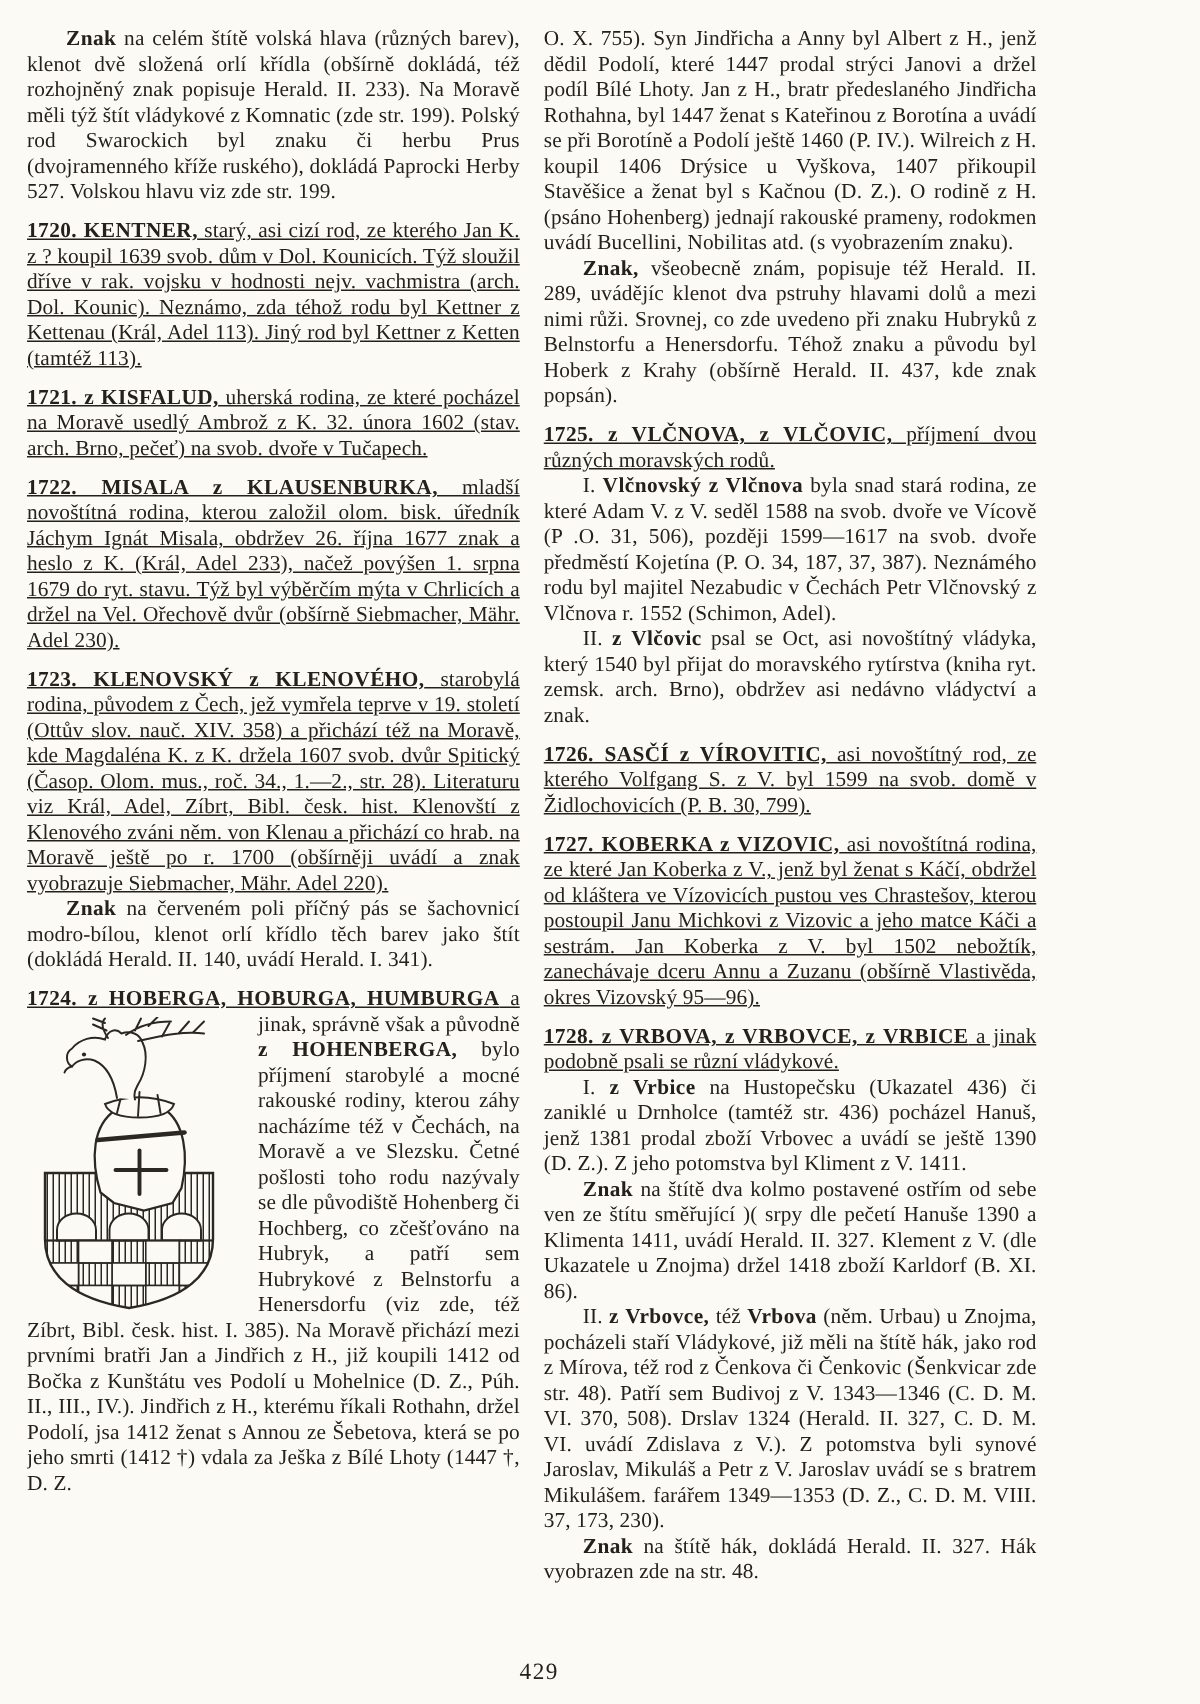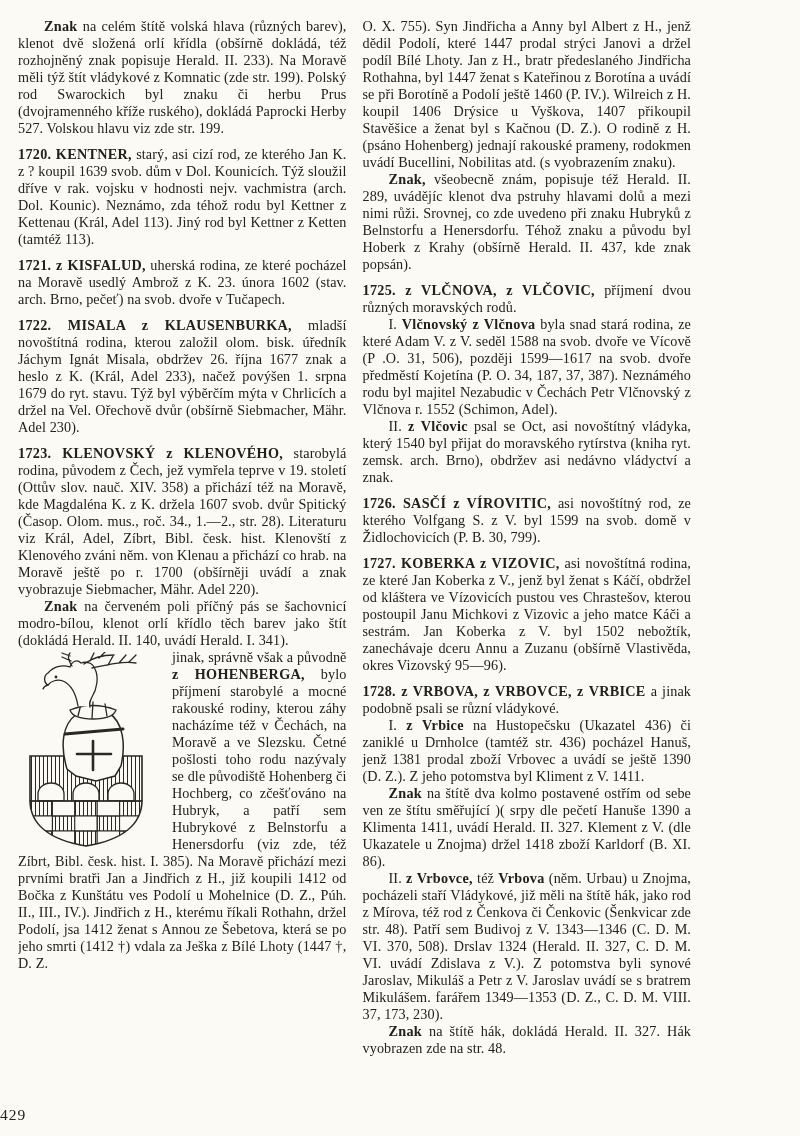--- a/index.html
+++ b/index.html
@@ -24,55 +24,56 @@
   }
   .col{
     flex:1 1 0;
     text-align:justify;
     font-size:14.2px;
     line-height:17px;
     letter-spacing:.1px;
   }
   p.para{margin:0;}
   p.indent{text-indent:26px;}
-  p.entry{margin-top:9px;}
+  p.entry{margin-top:9px;text-decoration:underline;}
   b.lead{font-weight:700;letter-spacing:.3px;}
   p.stretch{text-align-last:justify;}
   .wrapblock{overflow:visible;}
   .coa{
     float:left;
     width:120px;height:196px;
     margin:3px 26px 2px 8px;
   }
   .page-number{
     position:absolute;
     left:0;right:0;bottom:12px;
-    text-align:left;
+    text-align:center;
     font-size:15.5px;
     letter-spacing:1px;
   }
 </style>
 </head>
 <body>
 
 <div class="page">
   <div class="columns">
 
     <div class="col">
       <p class="para indent"><b class="lead">Znak</b><span> na celém štítě volská hlava (různých barev), klenot dvě složená orlí křídla (obšírně dokládá, též rozhojněný znak popisuje Herald. II. 233). Na Moravě měli týž štít vládykové z Komnatic (zde str. 199). Polský rod Swarockich byl znaku či herbu Prus (dvojramenného kříže ruského), dokládá Paprocki Herby 527. Volskou hlavu viz zde str. 199.</span></p>
 
       <p class="para entry"><b class="lead">1720. KENTNER,</b><span> starý, asi cizí rod, ze kterého Jan K. z ? koupil 1639 svob. dům v Dol. Kounicích. Týž sloužil dříve v rak. vojsku v hodnosti nejv. vachmistra (arch. Dol. Kounic). Neznámo, zda téhož rodu byl Kettner z Kettenau (Král, Adel 113). Jiný rod byl Kettner z Ketten (tamtéž 113).</span></p>
 
-      <p class="para entry"><b class="lead">1721. z KISFALUD,</b><span> uherská rodina, ze které pocházel na Moravě usedlý Ambrož z K. 23. února 1602 (stav. arch. Brno, pečeť) na svob. dvoře v Tučapech.</span></p>
+      <p class="para entry"><b class="lead">1721. z KISFALUD,</b><span> uherská rodina, ze které pocházel na Moravě usedlý Ambrož z K. 32. února 1602 (stav. arch. Brno, pečeť) na svob. dvoře v Tučapech.</span></p>
 
       <p class="para entry"><b class="lead">1722. MISALA z KLAUSENBURKA,</b><span> mladší novoštítná rodina, kterou založil olom. bisk. úředník Jáchym Ignát Misala, obdržev 26. října 1677 znak a heslo z K. (Král, Adel 233), načež povýšen 1. srpna 1679 do ryt. stavu. Týž byl výběrčím mýta v Chrlicích a držel na Vel. Ořechově dvůr (obšírně Siebmacher, Mähr. Adel 230).</span></p>
 
       <p class="para entry"><b class="lead">1723. KLENOVSKÝ z KLENOVÉHO,</b><span> starobylá rodina, původem z Čech, jež vymřela teprve v 19. století (Ottův slov. nauč. XIV. 358) a přichází též na Moravě, kde Magdaléna K. z K. držela 1607 svob. dvůr Spitický (Časop. Olom. mus., roč. 34., 1.—2., str. 28). Literaturu viz Král, Adel, Zíbrt, Bibl. česk. hist. Klenovští z Klenového zváni něm. von Klenau a přichází co hrab. na Moravě ještě po r. 1700 (obšírněji uvádí a znak vyobrazuje Siebmacher, Mähr. Adel 220).</span></p>
       <p class="para indent"><b class="lead">Znak</b><span> na červeném poli příčný pás se šachovnicí modro-bílou, klenot orlí křídlo těch barev jako štít (dokládá Herald. II. 140, uvádí Herald. I. 341).</span></p>
 
+      <p class="para entry stretch"><b class="lead">1724. z HOBERGA, HOBURGA, HUMBURGA</b><span> a</span></p>
 
       <div class="wrapblock">
 
         <svg class="coa" viewBox="0 0 120 196" aria-hidden="true">
           <defs>
             <pattern id="vh" width="4" height="8" patternUnits="userSpaceOnUse">
               <path d="M1.5,0 V8" stroke="#2b2823" stroke-width="1"></path>
             </pattern>
             <clipPath id="shieldClip">
               <path d="M4,104 H116 V148 C116,172 97,188 60,194 C23,188 4,172 4,148 Z"></path>

